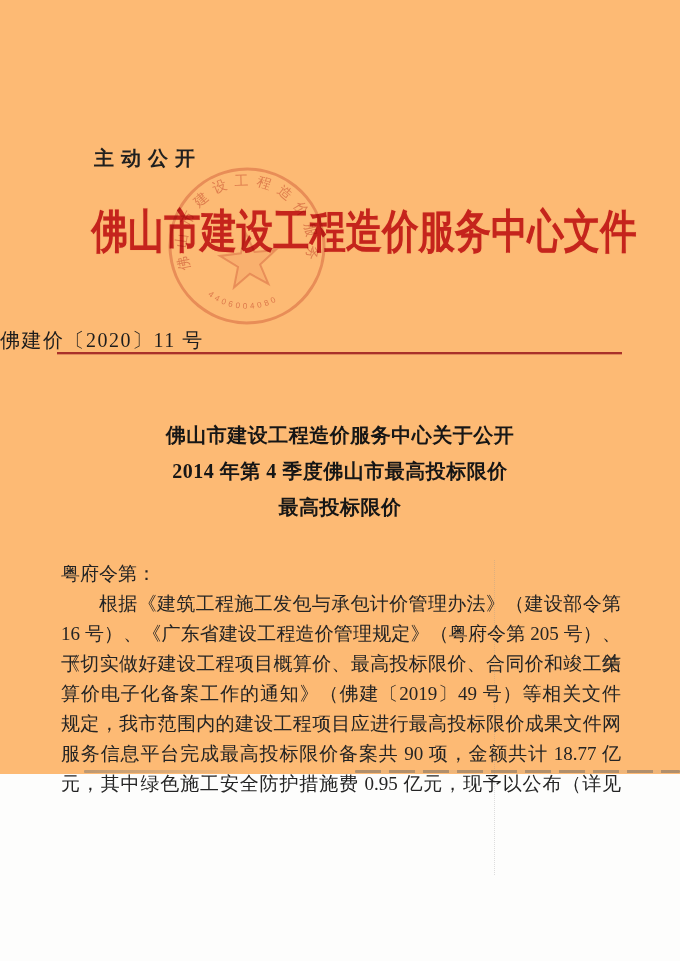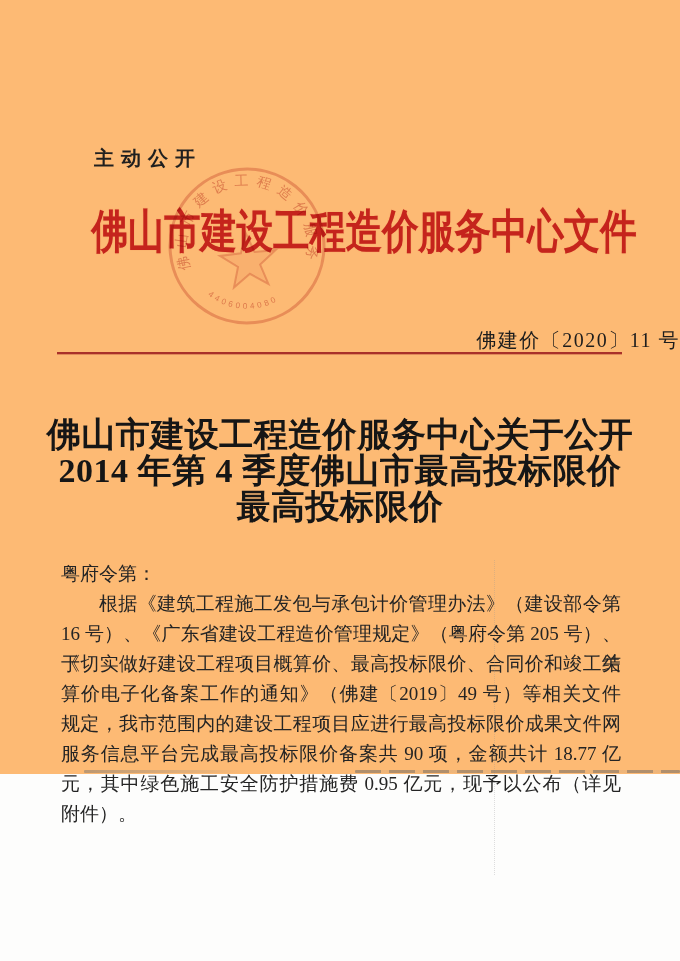--- a/index.html
+++ b/index.html
@@ -35,33 +35,33 @@
   
   .seal{
     position:absolute;left:166px;top:165px;width:162px;height:162px;
     mix-blend-mode:multiply;opacity:.9;
     transform:rotate(-6deg);
   }
 
   
   .doc-number{
     position:absolute;left:0;top:327px;width:680px;
-    text-align:right;font-size:20px;letter-spacing:1.5px;color:#1d1d1d;
+    text-align:left;font-size:20px;letter-spacing:1.5px;color:#1d1d1d;
   }
   .red-rule{
     position:absolute;left:57px;top:352px;width:565px;height:2px;
     background:#a93129;box-shadow:0 1px 0 rgba(169,49,41,.35);
   }
 
   
   .notice-title{
     position:absolute;left:0;top:417px;width:680px;text-align:center;
   }
   .notice-title .t-line{
-    font-size:34px;font-weight:bold;line-height:36px;color:#161616;
+    font-size:20px;font-weight:bold;line-height:36px;color:#161616;
     letter-spacing:.5px;
   }
 
   
   .body-text{
     position:absolute;left:61px;top:559px;width:560px;
     font-size:19px;color:#242424;
   }
   .body-text .line{
     height:30px;line-height:30px;white-space:nowrap;
@@ -121,20 +121,19 @@
 
   <div class="body-text">
     <div class="line">粤府令第：</div>
     <div class="line justify indent">根据《建筑工程施工发包与承包计价管理办法》（建设部令第</div>
     <div class="line justify">16 号）、《广东省建设工程造价管理规定》（粤府令第 205 号）、《关</div>
     <div class="line justify">于切实做好建设工程项目概算价、最高投标限价、合同价和竣工结</div>
     <div class="line justify">算价电子化备案工作的通知》（佛建〔2019〕49 号）等相关文件</div>
     <div class="line justify">规定，我市范围内的建设工程项目应进行最高投标限价成果文件网</div>
     <div class="line justify">服务信息平台完成最高投标限价备案共 90 项，金额共计 18.77 亿</div>
     <div class="line justify">元，其中绿色施工安全防护措施费 0.95 亿元，现予以公布（详见</div>
-    <div class="line">附件）。</div>
   </div>
 
   <div class="dotted-artifact"></div>
   <div class="scan-edge e1"></div>
   <div class="scan-edge e2"></div>
 
 </div>
 
 </body></html>

